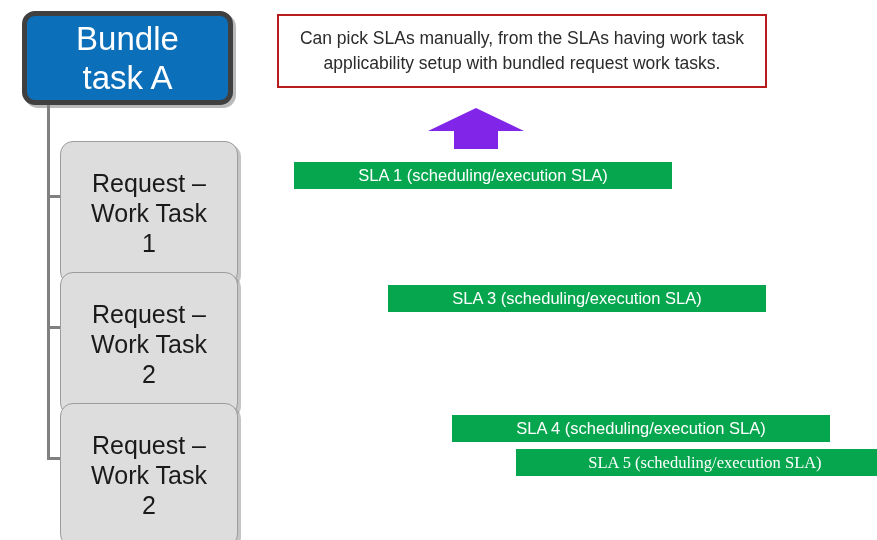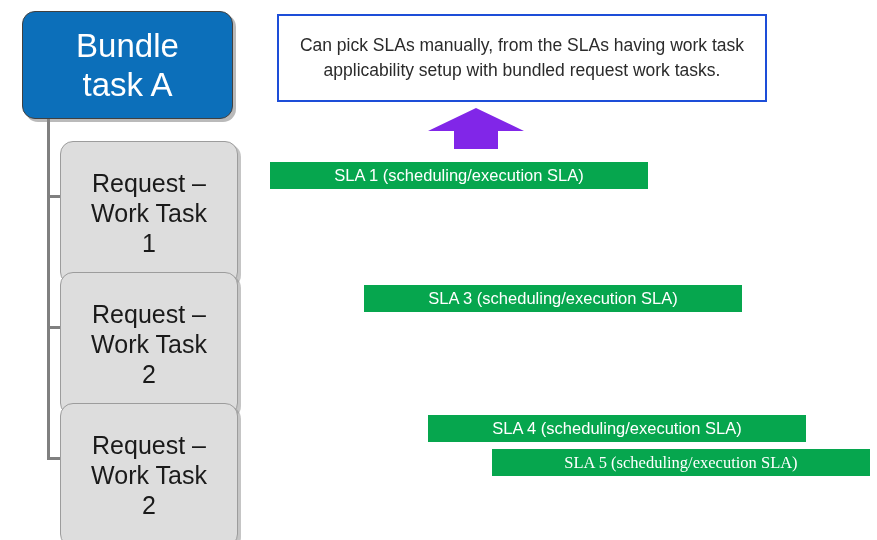--- a/index.html
+++ b/index.html
@@ -15,23 +15,23 @@
     font-family: "Liberation Sans", sans-serif;
     overflow: hidden;
   }
 
   
   .bundle-box {
     position: absolute;
     left: 22px;
     top: 11px;
     width: 211px;
-    height: 108px;
+    height: 94px;
     background: #0C6FBA;
-    border: 1px solid #404040;
+    border: 5px solid #404040;
     border-radius: 13px;
     box-shadow: 3px 3px 0 0 rgba(130,130,130,0.55);
     box-sizing: border-box;
     display: flex;
     align-items: center;
     justify-content: center;
     text-align: center;
   }
   .bundle-label {
     color: #ffffff;
@@ -85,23 +85,23 @@
   .branch-1 { top: 195px; }
   .branch-2 { top: 326px; }
   .branch-3 { top: 457px; }
 
   
   .note-box {
     position: absolute;
     left: 277px;
     top: 14px;
     width: 490px;
-    height: 88px;
+    height: 74px;
     background: #ffffff;
-    border: 2px solid #1d4ed8;
+    border: 2px solid #b91c1c;
     box-sizing: border-box;
     display: flex;
     align-items: center;
     justify-content: center;
     padding: 0 8px;
   }
   .note-text {
     color: #2b2b2b;
     font-size: 17.5px;
     line-height: 25px;
@@ -118,20 +118,21 @@
   }
 
   
   .sla-bar {
     position: absolute;
     height: 27px;
     background: #06A64E;
     display: flex;
     align-items: center;
     justify-content: center;
+    margin-left: 24px;
   }
   .sla-text {
     color: #ffffff;
     font-size: 16.5px;
     line-height: 27px;
     white-space: nowrap;
   }
 </style>
 </head>
 <body>

